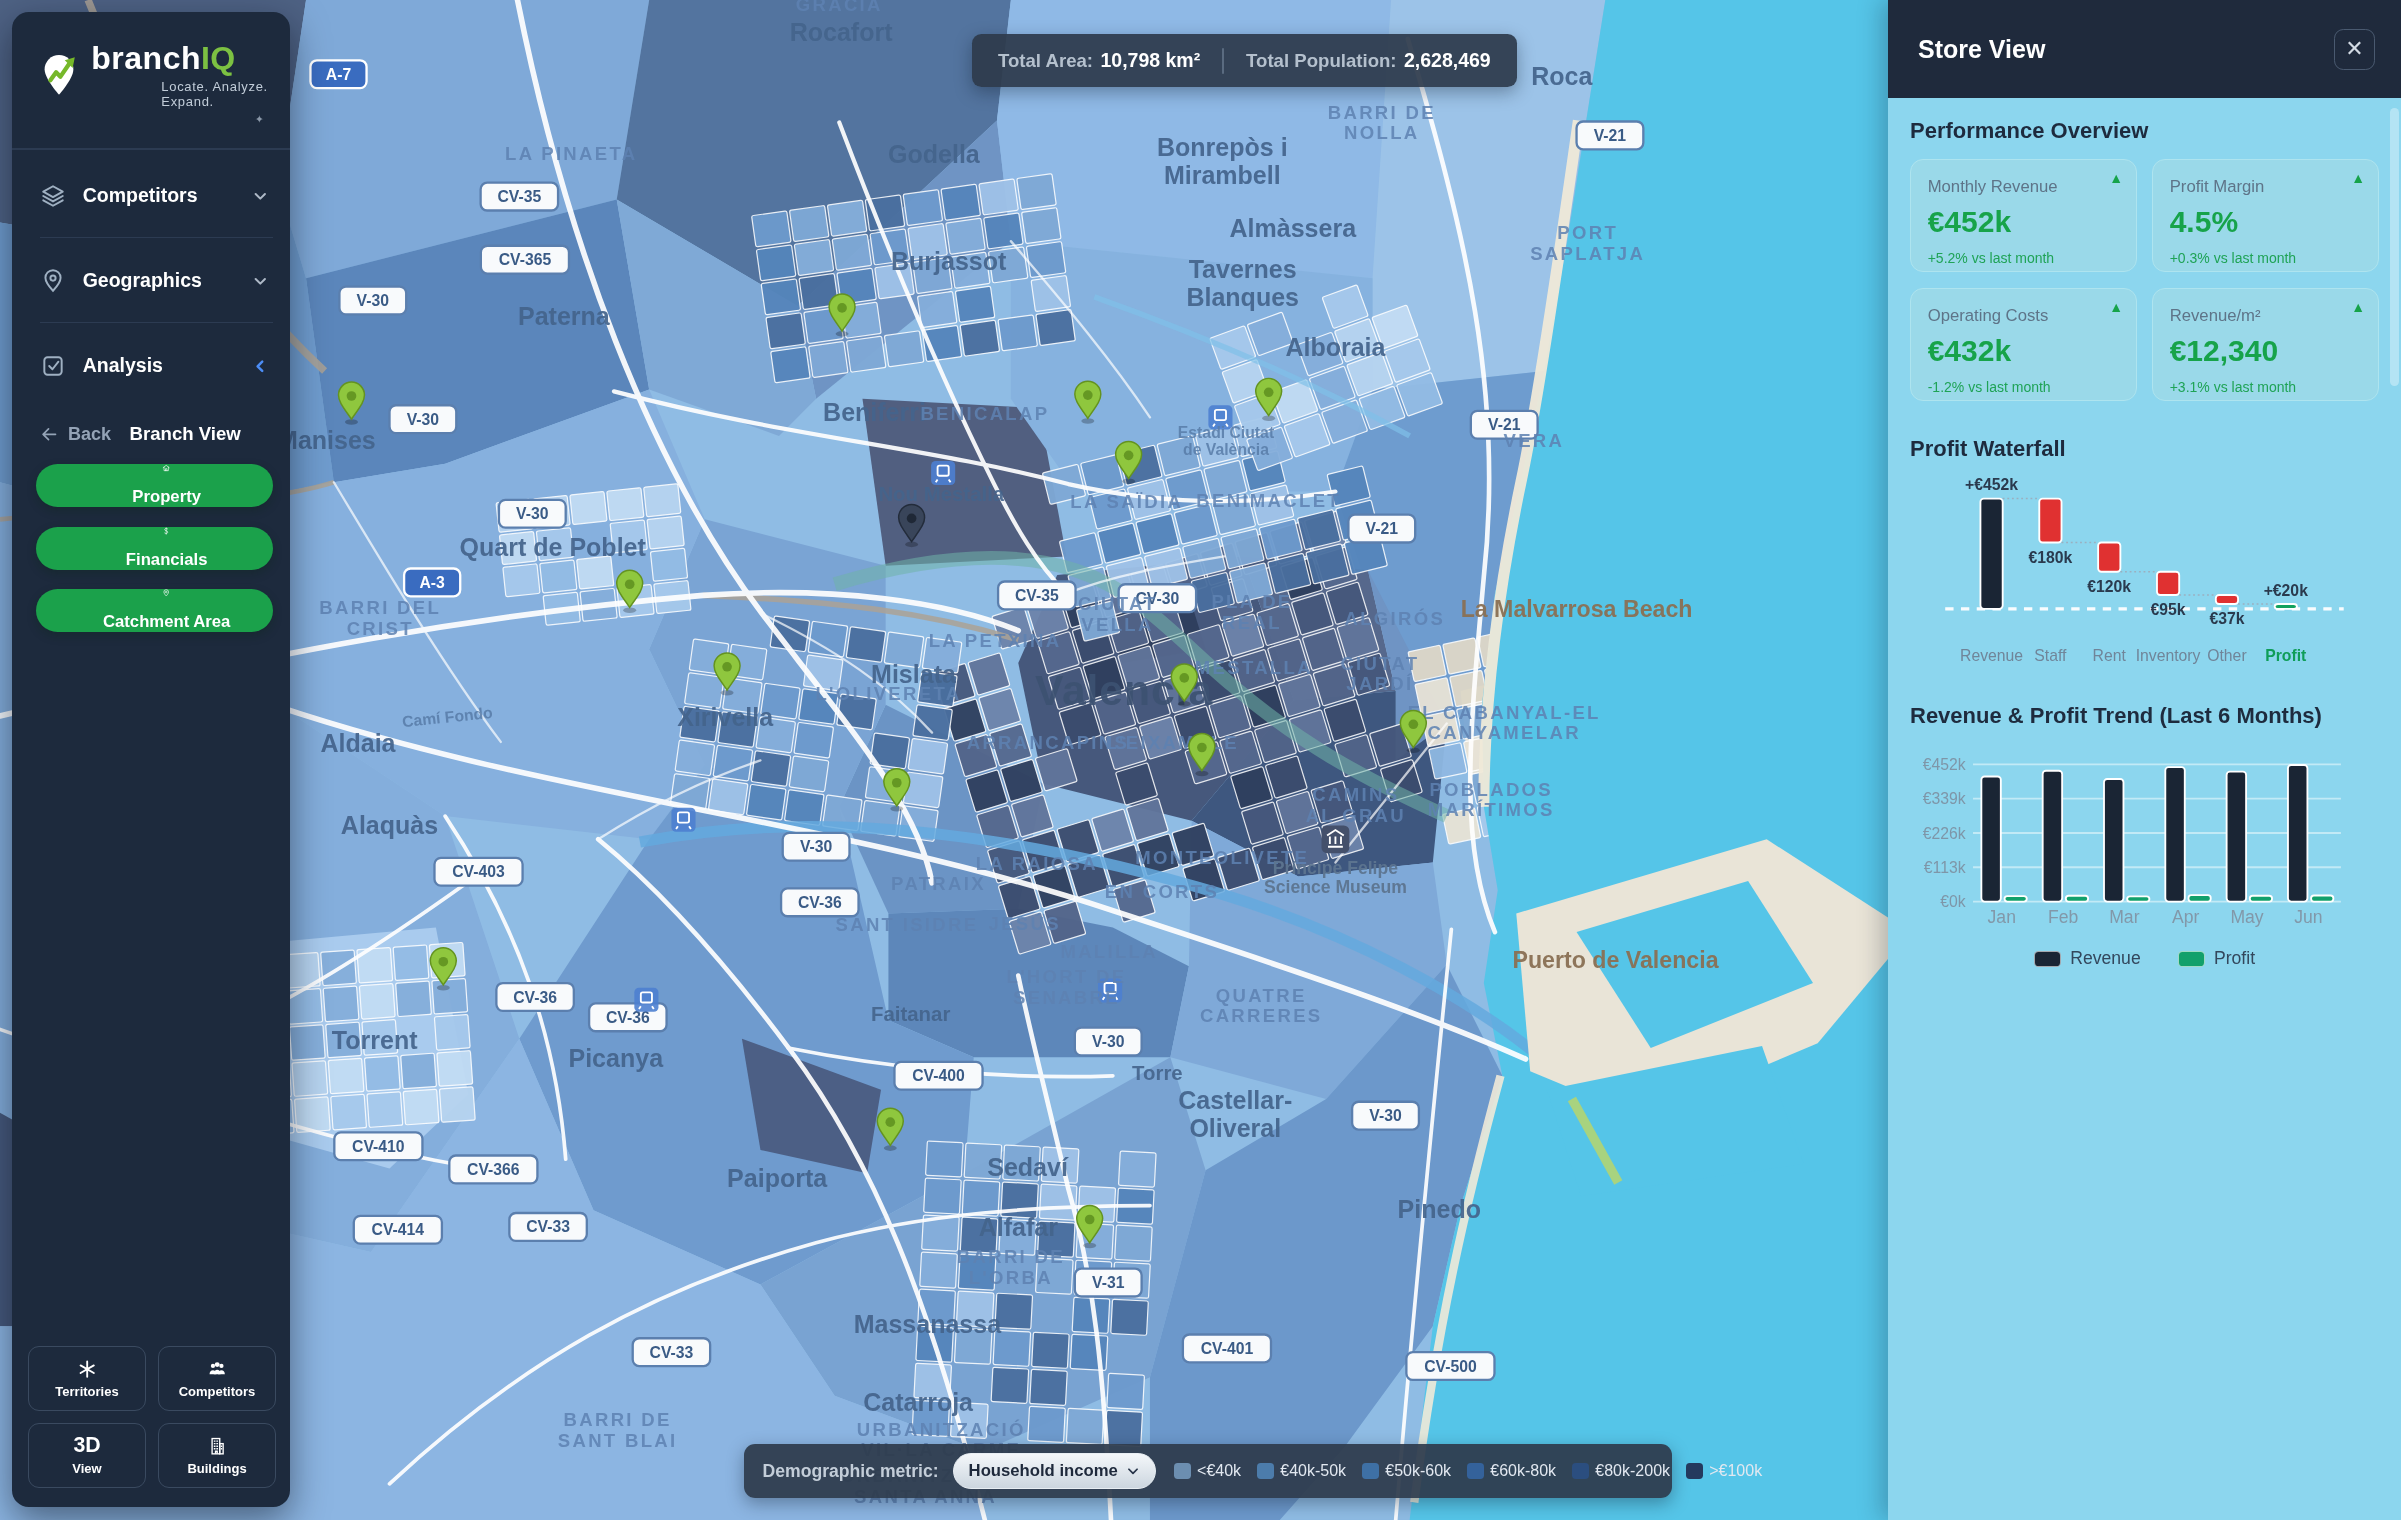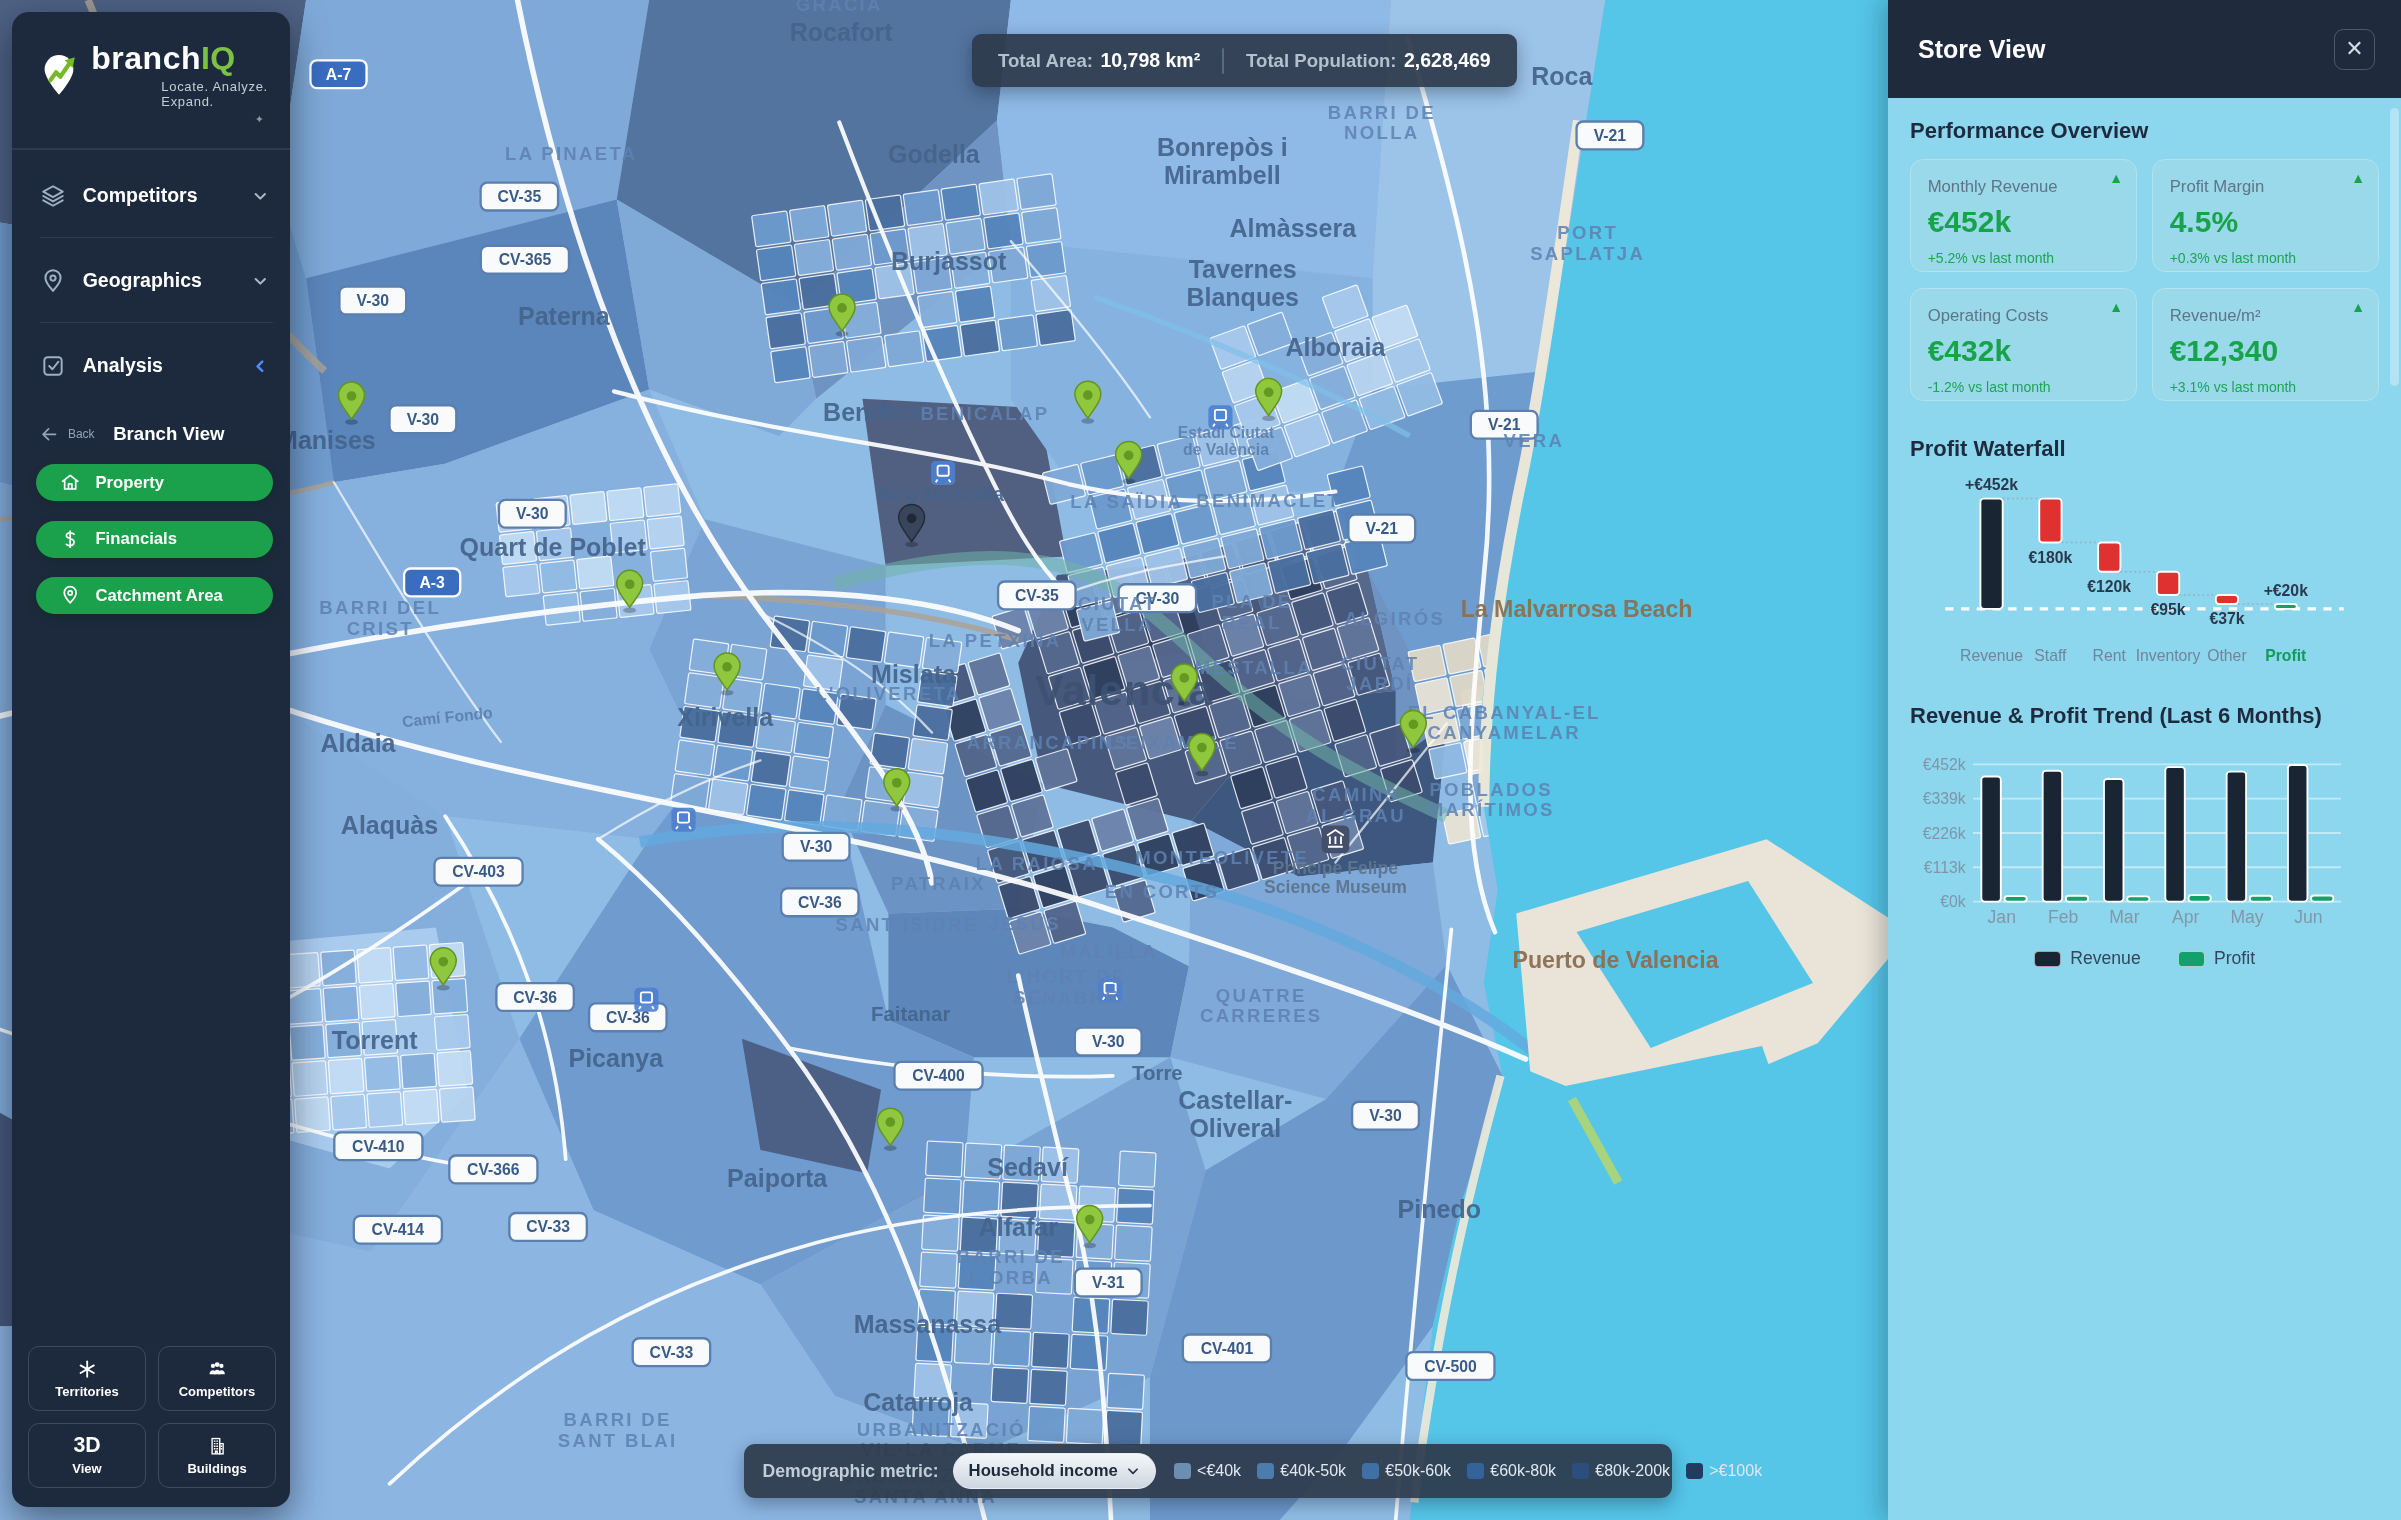--- a/index.html
+++ b/index.html
@@ -29,26 +29,26 @@
   .side-divider{height:1.9px;background:#2c3b52;margin:13px 0 0 0;}
   .nav-list{margin-top:3.7px;}
   .nav-item{display:flex;align-items:center;height:85px;padding:0 20.4px 0 28px;cursor:pointer;position:relative;}
   .nav-item:not(:last-child):after{content:"";position:absolute;left:28px;right:16.7px;bottom:0;height:1.4px;background:#2c3b52;}
   .nav-icon{width:26px;height:26px;color:#9fb0c2;flex:0 0 26px;}
   .nav-label{color:#ffffff;font-size:19.5px;font-weight:700;margin-left:16.7px;flex:1;}
   .nav-chevron{width:18.6px;height:18.6px;color:#aeb9c7;}
   .nav-chevron.blue{color:#4c8df6;}
   .back-row{display:flex;align-items:center;padding:15px 20.4px 5.6px 28px;gap:9.3px;}
   .back-arrow{color:#94a3b6;width:18.6px;height:18.6px;}
-  .back-label{color:#94a3b6;font-size:12px;font-weight:400;cursor:pointer;text-align:right;}
+  .back-label{color:#94a3b6;font-size:18px;font-weight:700;cursor:pointer;text-align:right;}
   .back-title{color:#ffffff;font-size:18.6px;font-weight:800;margin-left:9.3px;}
   .action-btns{display:flex;flex-direction:column;gap:19.5px;padding:13px 16.7px 0 24px;}
-  .action-btn{display:flex;align-items:center;gap:15px;height:37px;border-radius:22px;
+  .action-btn{display:flex;align-items:center;gap:15px;height:43px;border-radius:22px;
     background:#1ba14b;color:#fff;border:none;padding:0 0 0 24px;cursor:pointer;
-    font-family:inherit;font-size:16.7px;font-weight:700;box-shadow:0 3.7px 9.3px rgba(10,40,20,.3);}
+    font-family:inherit;font-size:16.7px;font-weight:700;box-shadow:0 3.7px 9.3px rgba(10,40,20,.3);flex-direction:column;}
   .action-icon{width:20.4px;height:20.4px;color:#fff;}
   .side-spacer{flex:1;}
   .tools-grid{display:grid;grid-template-columns:1fr 1fr;gap:12px;padding:0 14px 18.6px 16px;}
   .tool-btn{height:65px;border:1.4px solid #3a4a60;border-radius:11px;background:transparent;
     display:flex;flex-direction:column;align-items:center;justify-content:center;gap:4.6px;cursor:pointer;
     color:#fff;font-family:inherit;}
   .tool-icon{width:20.4px;height:20.4px;color:#fff;}
   .tool-label{font-size:13px;font-weight:700;color:#fff;}
   .tool-big{font-size:21.3px;font-weight:800;color:#fff;line-height:1;}
   

